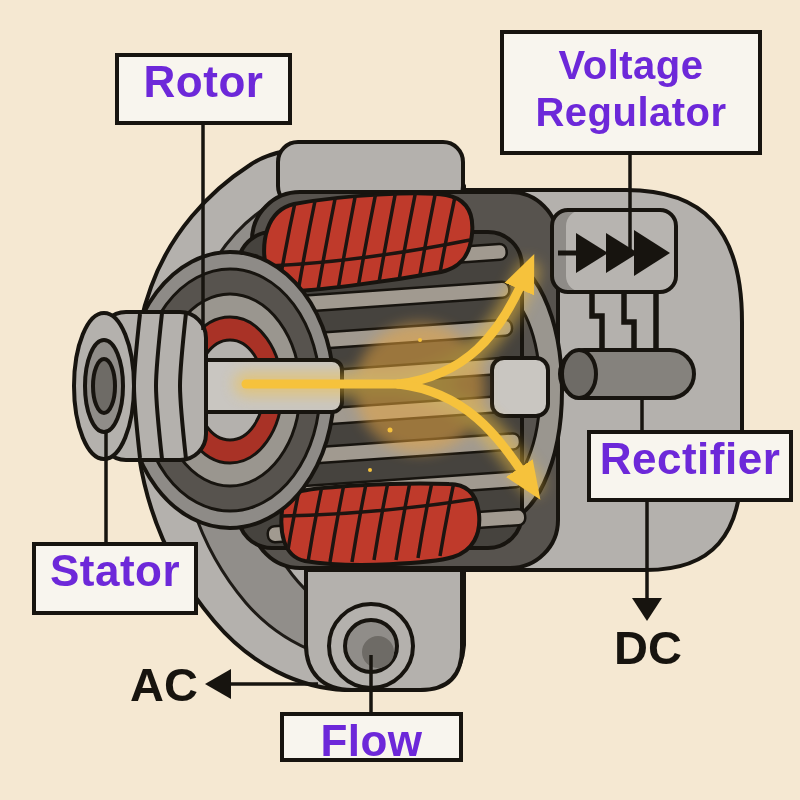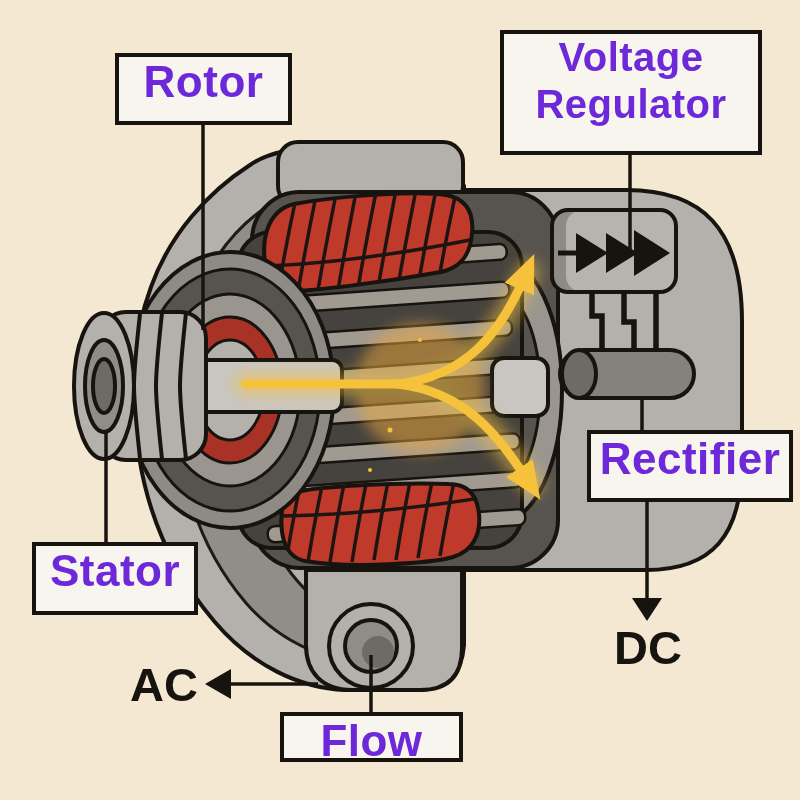--- a/index.html
+++ b/index.html
@@ -20,21 +20,21 @@
     display:flex;justify-content:center;
     font-weight:700;color:#6d28d9;text-align:center;
     letter-spacing:0.5px;
   }
   .free-text{
     position:absolute;
     font-weight:700;color:#17140f;text-align:center;
     display:flex;align-items:center;justify-content:center;
   }
   #lbl-rotor{left:115px;top:53px;width:177px;height:72px;font-size:44px;}
-  #lbl-vreg{left:500px;top:30px;width:262px;height:125px;font-size:40px;line-height:1.18;padding:0 10px;}
+  #lbl-vreg{left:500px;top:30px;width:262px;height:125px;font-size:40px;line-height:1.18;padding:8px 10px;}
   #lbl-stator{left:32px;top:542px;width:166px;height:73px;font-size:44px;}
   #lbl-rectifier{left:587px;top:430px;width:206px;height:72px;font-size:44px;}
   #lbl-flow{left:280px;top:712px;width:183px;height:50px;font-size:44px;}
   #txt-ac{left:114px;top:658px;width:100px;height:52px;font-size:47px;}
   #txt-dc{left:598px;top:621px;width:100px;height:52px;font-size:47px;}
 </style>
 </head>
 <body>
 
 <div class="stage">

